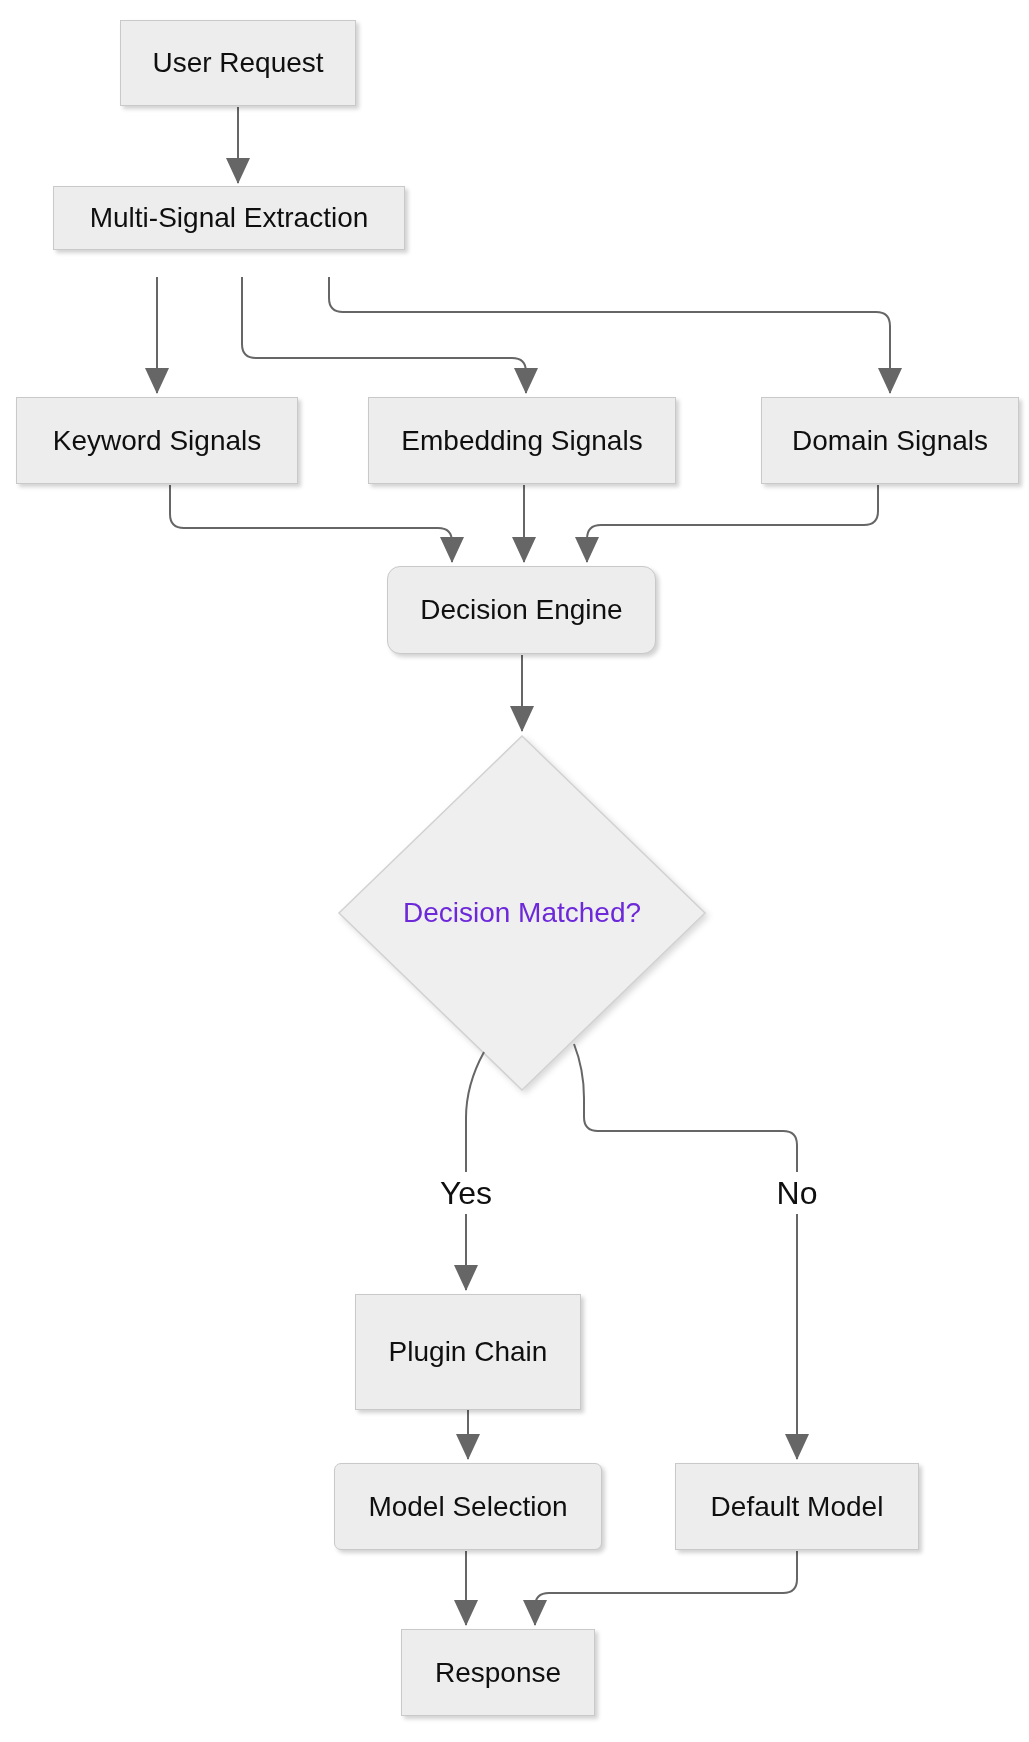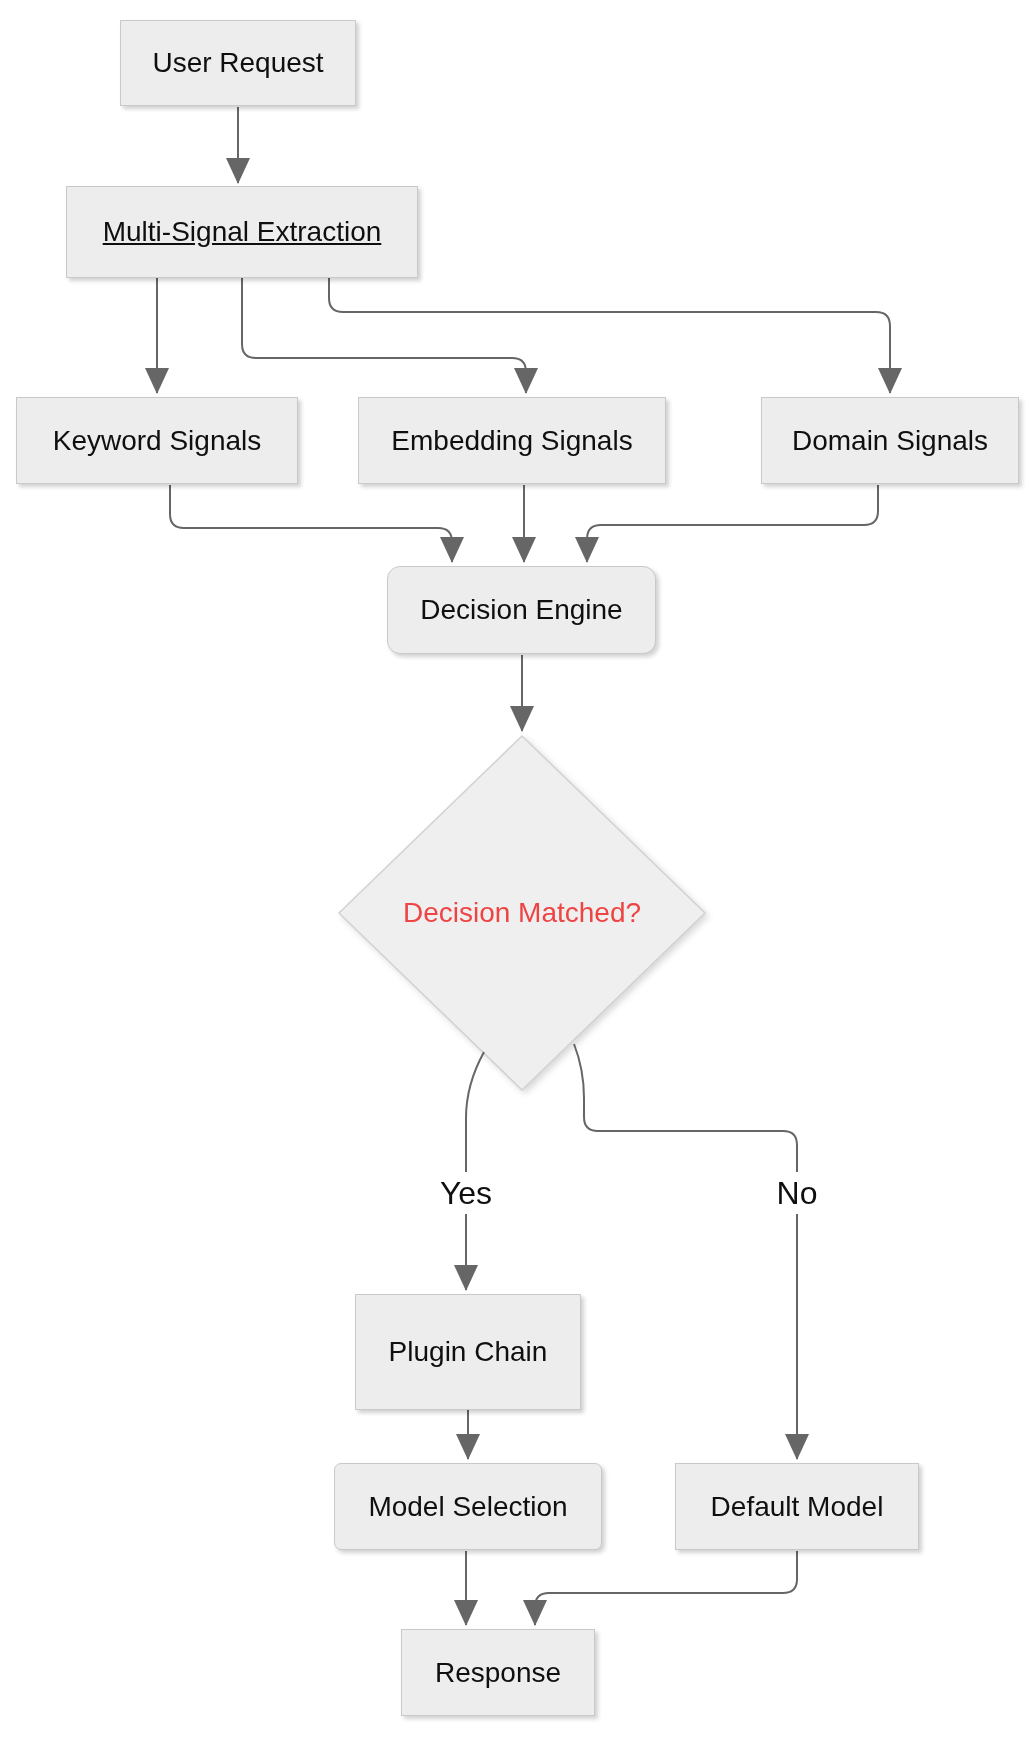--- a/index.html
+++ b/index.html
@@ -47,21 +47,21 @@
   }
   .diamond-label {
     position: absolute;
     left: 392px;
     top: 897px;
     width: 260px;
     height: 32px;
     display: flex;
     align-items: center;
     justify-content: center;
-    color: #ef4444;
+    color: #6d28d9;
     font-size: 28px;
     white-space: nowrap;
   }
   .edge-label {
     position: absolute;
     display: flex;
     align-items: center;
     justify-content: center;
     color: #0f0f0f;
     font-size: 32px;
@@ -100,29 +100,29 @@
     <path class="edge" d="M797,1214 V1459" marker-end="url(#arrow)"></path>
     <path class="edge" d="M468,1386 V1459" marker-end="url(#arrow)"></path>
     <path class="edge" d="M466,1551 V1625" marker-end="url(#arrow)"></path>
     <path class="edge" d="M797,1551 V1579 Q797,1593 783,1593 H549 Q535,1593 535,1607 V1625" marker-end="url(#arrow)"></path>
   </svg>
 
   <div class="node" style="left:120px; top:20px; width:236px; height:86px;">
     <span>User Request</span>
   </div>
 
-  <div class="node" style="left:66px; top:186px; width:352px; height:92px;text-decoration:underline;">
+  <div class="node" style="left:53px; top:186px; width:352px; height:64px;">
     <span>Multi-Signal Extraction</span>
   </div>
 
   <div class="node" style="left:16px; top:397px; width:282px; height:87px;">
     <span>Keyword Signals</span>
   </div>
 
-  <div class="node" style="left:358px; top:397px; width:308px; height:87px;">
+  <div class="node" style="left:368px; top:397px; width:308px; height:87px;">
     <span>Embedding Signals</span>
   </div>
 
   <div class="node" style="left:761px; top:397px; width:258px; height:87px;justify-content:center;">
     <span>Domain Signals</span>
   </div>
 
   <div class="node" style="left:387px; top:566px; width:269px; height:88px;border-radius:13px;">
     <span>Decision Engine</span>
   </div>

